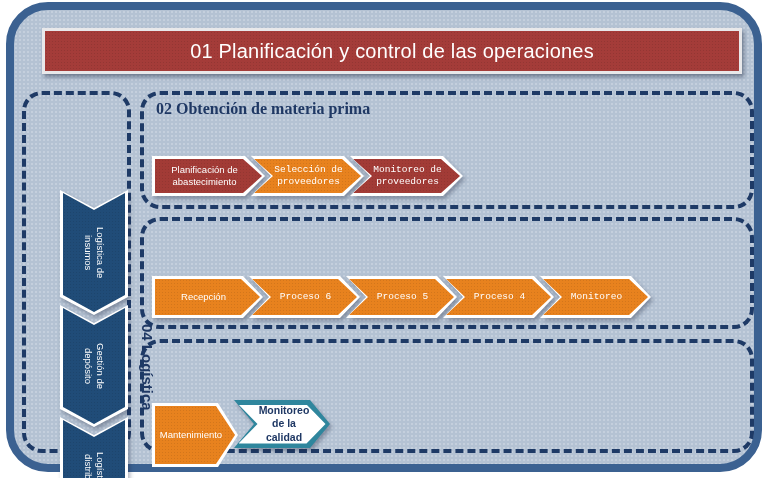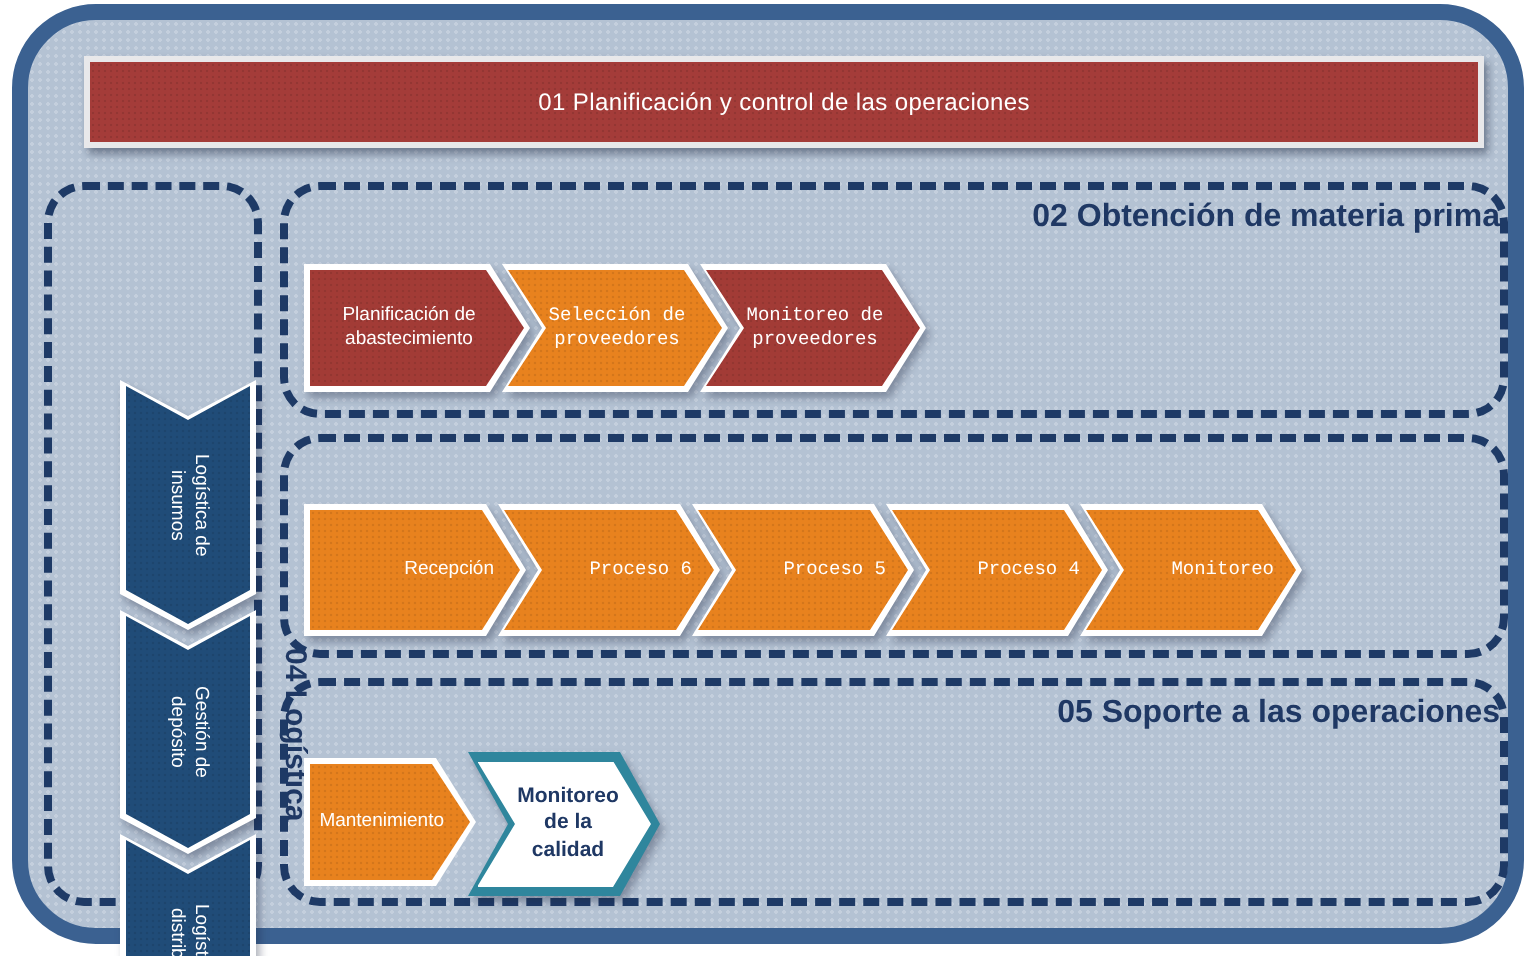--- a/index.html
+++ b/index.html
@@ -28,37 +28,37 @@
   }
   .banner{
     position:absolute;left:42px;top:28px;width:694px;height:40px;
     background:var(--banner-red);
     background-image:radial-gradient(rgba(0,0,0,0.10) 0.7px, transparent 0.8px);
     background-size:3px 3px;
     border:3px solid #E8E8EA;
     box-shadow:2px 3px 4px rgba(25,35,60,0.45);
     display:flex;align-items:center;justify-content:center;
   }
-  .banner span{color:#fff;font-size:12px;letter-spacing:0.2px;}
+  .banner span{color:#fff;font-size:20px;letter-spacing:0.2px;}
   .dashed{
     position:absolute;border:4px dashed var(--dash);border-radius:20px;box-sizing:border-box;
   }
   .left-box{left:22px;top:91px;width:109px;height:362px;}
   .sec02{left:140px;top:91px;width:614px;height:118px;}
   .sec03{left:140px;top:217px;width:614px;height:112px;}
   .sec05{left:140px;top:339px;width:614px;height:114px;}
   .sec-title{
-    position:absolute;left:0;right:0;top:5px;text-align:right;
-    font-size:16px;font-weight:600;color:var(--title);
+    position:absolute;left:12px;right:0;top:5px;text-align:left;
+    font-size:16px;font-weight:600;color:var(--title);font-family:Liberation Serif, serif;
   }
   
   .row{position:absolute;display:flex;filter:drop-shadow(2px 3px 2px rgba(25,35,60,0.35));}
   .shape{
     position:relative;background:#fff;flex:0 0 auto;box-sizing:border-box;
-    display:flex;align-items:center;justify-content:flex-end;
+    display:flex;align-items:center;justify-content:center;margin-top:24px;
   }
   .shape::before{
     content:"";position:absolute;inset:3px;background:var(--fill);
     background-image:radial-gradient(rgba(0,0,0,0.09) 0.7px, transparent 0.8px);
     background-size:3px 3px;
   }
   .pent{clip-path:polygon(0 0, calc(100% - 20px) 0, 100% 50%, calc(100% - 20px) 100%, 0 100%);}
   .pent::before{clip-path:polygon(0 0, calc(100% - 19px) 0, 100% 50%, calc(100% - 19px) 100%, 0 100%);}
   .chev{clip-path:polygon(0 0, calc(100% - 20px) 0, 100% 50%, calc(100% - 20px) 100%, 0 100%, 20px 50%);}
   .chev::before{clip-path:polygon(0 0, calc(100% - 19px) 0, 100% 50%, calc(100% - 19px) 100%, 0 100%, 19px 50%);}
@@ -155,21 +155,20 @@
       <div class="shape chev c-orange w111 ov14">
         <span class="lbl">Proceso 4</span>
       </div>
       <div class="shape chev c-orange w111 ov14">
         <span class="lbl">Monitoreo</span>
       </div>
     </div>
   </div>
 
   <div class="dashed sec05">
-    <div class="sec-title">05 Soporte a las operaciones</div>
     <div class="shape pent c-orange mant">
       <span class="lbl">Mantenimiento</span>
     </div>
     <div class="row rowq">
       <div class="shape chev teal-chev w96 ov13">
         <span class="lbl qlbl">Monitoreo de la calidad</span>
       </div>
     </div>
   </div>
 </div>

